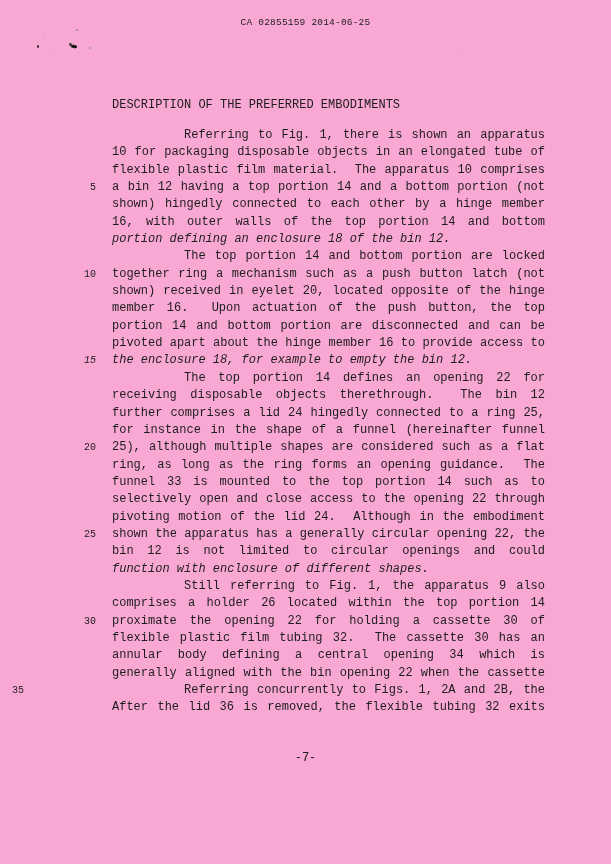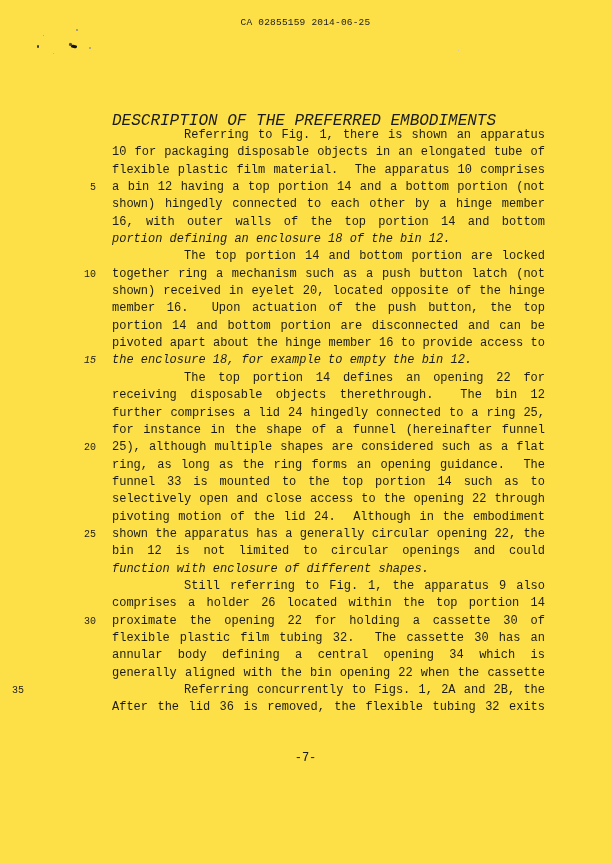--- a/index.html
+++ b/index.html
@@ -1,35 +1,34 @@
 <!DOCTYPE html>
 <html><head>
 <meta charset="utf-8">
 <style>
   html,body{margin:0;padding:0;background:#e8e8e8;}
   .page{
     position:relative;
     width:611px;height:864px;
-    background:#fde047;
+    background:#f9a8d4;
     overflow:hidden;
     font-family:"Liberation Mono","DejaVu Sans Mono",monospace;
     color:#1c1c1c;
   }
   .doc-header{
     position:absolute;top:17px;left:0;right:0;
     text-align:center;
     font-size:9.5px;
     letter-spacing:0.2px;
     white-space:pre;
   }
   .section-heading{
-    position:absolute;left:112px;top:112px;
-    font-size:16px;
+    position:absolute;left:112px;top:98px;
+    font-size:12px;
     white-space:pre;
-    font-style:italic;
   }
   .body-lines{
     position:absolute;left:112px;top:127px;width:433px;
   }
   .line{
     position:relative;
     height:17.35px;
     line-height:17.35px;
     font-size:12px;
     text-align:justify;

